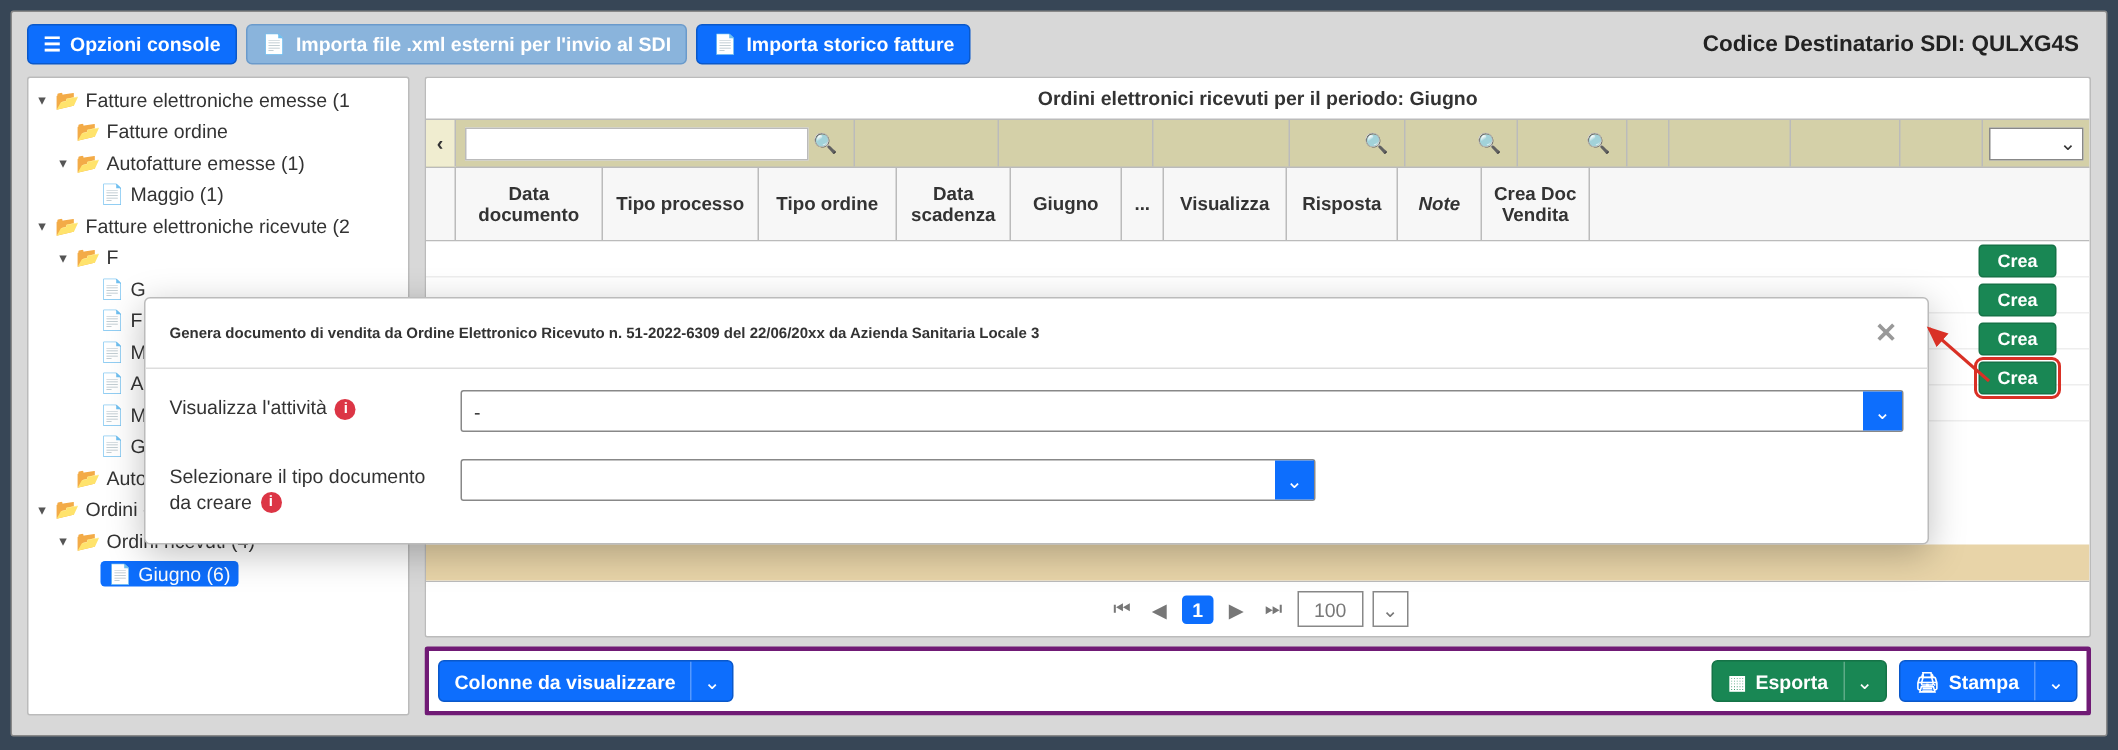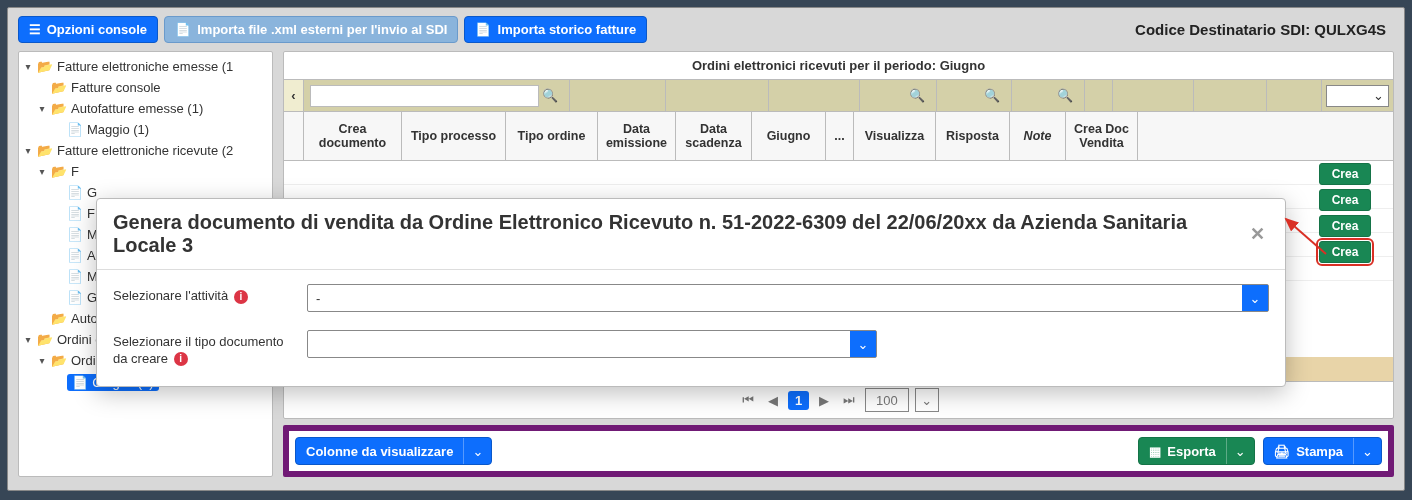--- a/index.html
+++ b/index.html
@@ -279,21 +279,21 @@
     border: 1px solid #888;
     height: 24px;
     width: 24px;
     display: flex;
     align-items: center;
     justify-content: center;
     cursor: pointer;
   }
   .bottom-bar {
     background: #fff;
-    border: 6px solid #701a75;
+    border: 3px solid #701a75;
     border-radius: 2px;
     padding: 6px;
     display: flex;
     align-items: center;
     gap: 8px;
   }
   .btn-dd {
     display: inline-flex;
     align-items: stretch;
     border-radius: 4px;
@@ -333,21 +333,21 @@
     z-index: 100;
   }
   .modal-header {
     display: flex;
     align-items: center;
     padding: 12px 16px;
     border-bottom: 1px solid #ddd;
   }
   .modal-title {
     font-weight: bold;
-    font-size: 20px;
+    font-size: 10px;
     flex: 1;
   }
   .modal-close {
     color: #999;
     font-size: 18px;
     font-weight: bold;
     cursor: pointer;
     padding: 0 4px;
   }
   .modal-body {
@@ -440,21 +440,21 @@
   <div class="main-area">
     <div class="sidebar" id="sidebar-tree">
         <div class="tree-node tree-indent-0">
           <span class="caret">▾</span>
           <span class="icon folder-open">📂</span>
           <span>Fatture elettroniche emesse (1</span>
         </div>
         <div class="tree-node tree-indent-1">
           <span class="caret">&nbsp;</span>
           <span class="icon folder-open">📂</span>
-          <span>Fatture console</span>
+          <span>Fatture ordine</span>
         </div>
         <div class="tree-node tree-indent-1">
           <span class="caret">▾</span>
           <span class="icon folder-open">📂</span>
           <span>Autofatture emesse (1)</span>
         </div>
         <div class="tree-node tree-indent-2">
           <span class="caret">&nbsp;</span>
           <span class="icon file-icon">📄</span>
           <span>Maggio (1)</span>
@@ -551,24 +551,23 @@
           <div class="filter-cell col-note"></div>
           <div class="filter-dropdown col-crea">
             <div class="dd">
                 <span>⌄</span>
               </div>
           </div>
         </div>
 
         <div class="header-row">
           <div class="header-first-spacer"></div>
-          <div class="header-cell col-tipo-doc">Crea documento</div>
+          <div class="header-cell col-tipo-doc">Data documento</div>
           <div class="header-cell col-tipo-proc">Tipo processo</div>
           <div class="header-cell col-tipo-ord">Tipo ordine</div>
-          <div class="header-cell col-data-emiss">Data emissione</div>
           <div class="header-cell col-data-scad">Data scadenza</div>
           <div class="header-cell col-totale">Giugno</div>
           <div class="header-cell col-ellipsis">...</div>
           <div class="header-cell col-visualizza">Visualizza</div>
           <div class="header-cell col-risposta">Risposta</div>
           <div class="header-cell col-note">Note</div>
           <div class="header-cell col-crea">Crea Doc Vendita</div>
         </div>
 
         <div class="grid-body">
@@ -625,21 +624,21 @@
 </div>
 
 <div class="modal">
   <div class="modal-header">
     <div class="modal-title">Genera documento di vendita da Ordine Elettronico Ricevuto n. 51-2022-6309 del 22/06/20xx da Azienda Sanitaria Locale 3</div>
     <div class="modal-close">✕</div>
   </div>
   <div class="modal-body">
     <div class="form-row">
       <div class="form-label">
-        <span>Selezionare l'attività</span>
+        <span>Visualizza l'attività</span>
         <span class="info-ic">i</span>
       </div>
       <div class="form-control-dd">
         <div class="val">-</div>
         <div class="dd-btn">⌄</div>
       </div>
     </div>
     <div class="form-row">
       <div class="form-label">
         <span>Selezionare il tipo documento da creare</span>

